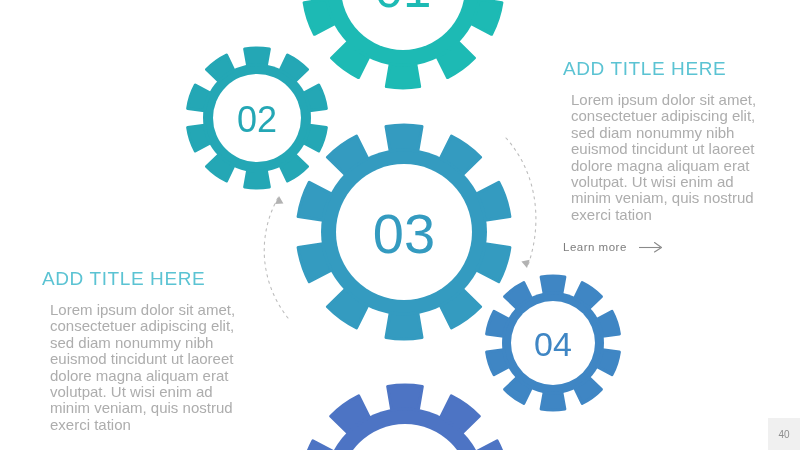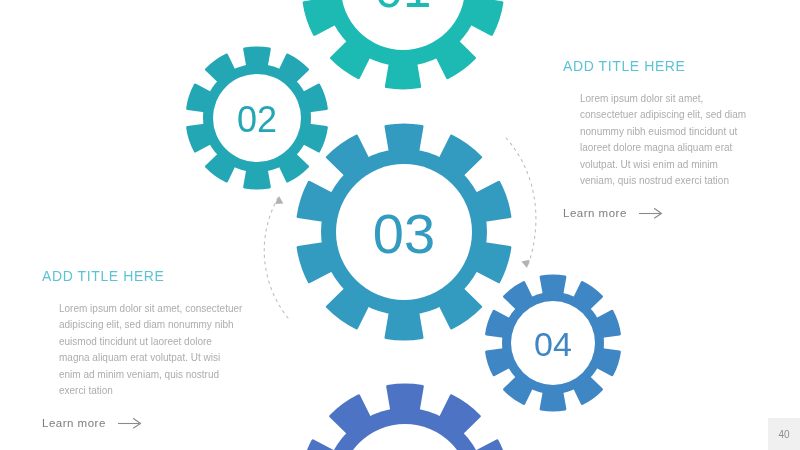--- a/index.html
+++ b/index.html
@@ -30,31 +30,31 @@
     dominant-baseline:central;
   }
 
   
   .text-block{position:absolute;}
   #text-right{left:563px;top:58px;width:205px;}
   #text-left{left:42px;top:268px;width:218px;}
 
   .block-title{
     color:#5bc3d3;
-    font-size:14px;
+    font-size:19px;
     letter-spacing:0.6px;
     font-weight:400;
     margin:0 0 12px 0;
     white-space:nowrap;
   }
   .block-body{
     color:#adadad;
-    font-size:10px;
+    font-size:15px;
     line-height:16.4px;
-    margin:17px;
+    margin:8px;
     font-weight:400;
   }
   .learn-more{
     margin-top:18px;
     display:flex;
     align-items:center;
     gap:11px;
     cursor:pointer;
     width:max-content;
   }

